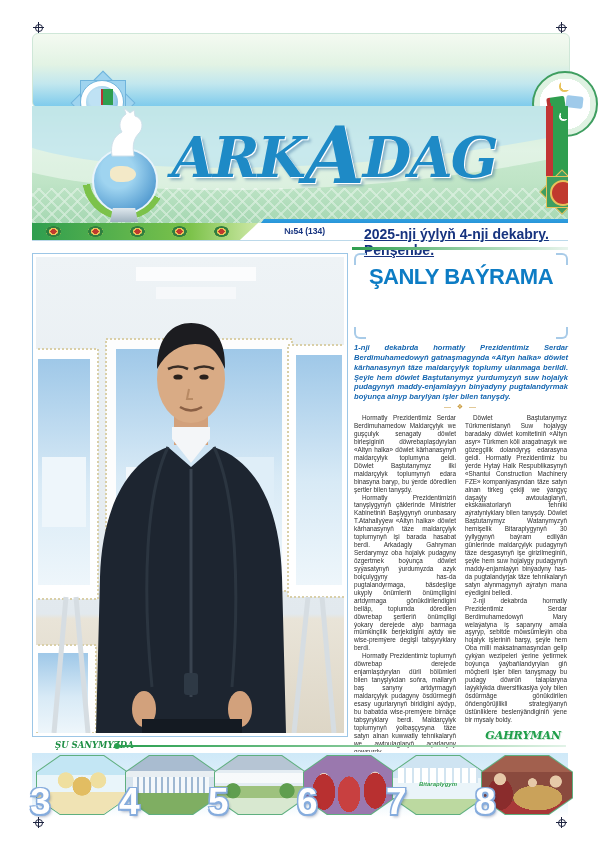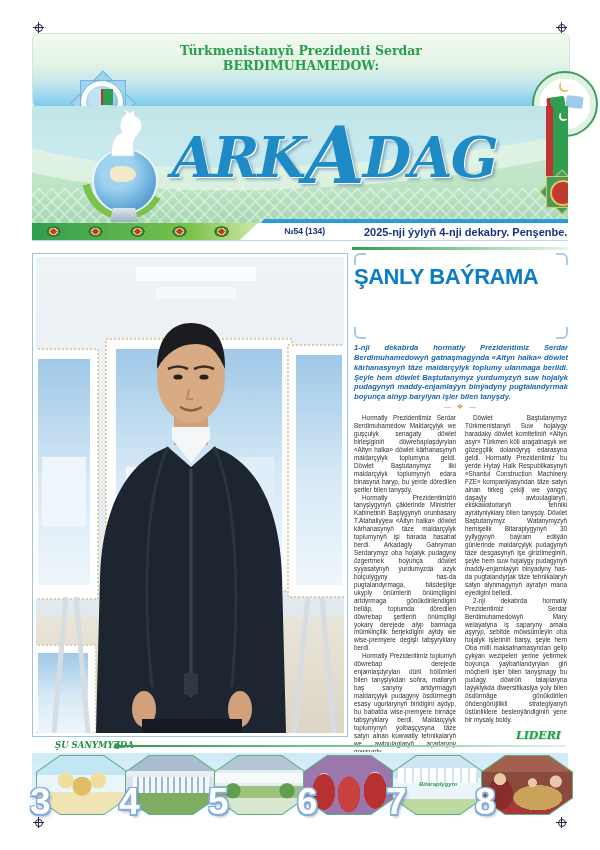--- a/index.html
+++ b/index.html
@@ -82,36 +82,36 @@
   .slogan-bar{position:absolute;left:252px;top:113px;width:316px;height:16px;background:linear-gradient(180deg,#2f9fe0,#1478c2);
      clip-path:polygon(12px 0,100% 0,100% 100%,0 100%);display:flex;align-items:center;justify-content:center;}
   .slogan-bar span{color:#fff;font-size:7.6px;font-weight:bold;letter-spacing:.2px;}
   .date-strip{position:absolute;left:32px;top:223px;width:536px;height:17px;background:#ffffff;border-bottom:1px solid #bcd9ea;}
   .gul-strip{position:absolute;left:0;top:0;width:226px;height:17px;
      background:linear-gradient(90deg,#2f9e4f 0%,#7cc24a 70%,#cfe9a8 100%);
      clip-path:polygon(0 0,100% 0,92% 100%,0 100%);}
   .gul{position:absolute;top:3px;width:15px;height:11px;border-radius:50%;
      background:radial-gradient(ellipse,#c03a2e 0 30%,#e8c25a 31% 45%,#2f7e3f 46% 70%,#e8c25a 71% 100%);}
   .issue-no{position:absolute;left:252px;top:3px;font-size:8.5px;font-weight:bold;color:#16337f;}
-  .issue-date{position:absolute;left:332px;top:3px;font-size:11px;font-weight:bold;color:#16337f;}
+  .issue-date{position:absolute;left:332px;top:3px;font-size:14px;font-weight:bold;color:#16337f;text-decoration:underline;}
   
   .photo{position:absolute;left:32px;top:253px;width:316px;height:484px;background:#ffffff;
      border:1px solid #9cc6e6;padding:3px;box-sizing:border-box;}
   .photo svg{display:block;}
   
   .art-topline{position:absolute;left:352px;top:247px;width:216px;height:3px;
      background:linear-gradient(90deg,#2f9e4f,#9fd4ad 60%,#e8f4ec);}
   .article{position:absolute;left:354px;top:253px;width:214px;height:484px;}
   .headbox{position:relative;width:100%;height:86px;}
   .headbox .corner{position:absolute;width:10px;height:10px;border:2px solid #a8cbe8;}
   .headbox .tl{left:0;top:0;border-right:none;border-bottom:none;border-top-left-radius:6px;}
   .headbox .tr{right:0;top:0;border-left:none;border-bottom:none;border-top-right-radius:6px;}
   .headbox .bl{left:0;bottom:0;border-right:none;border-top:none;border-bottom-left-radius:6px;}
   .headbox .br{right:0;bottom:0;border-left:none;border-top:none;border-bottom-right-radius:6px;}
-  .headline{text-align:left;font-weight:bold;color:#0d7cc4;font-size:22px;line-height:1.45;
+  .headline{text-align:center;font-weight:bold;color:#0d7cc4;font-size:22px;line-height:1.45;
      letter-spacing:-.5px;padding-top:8px;}
   .lead{margin-top:4px;font-size:7.6px;line-height:1.3;font-weight:bold;font-style:italic;color:#1566b0;
      text-align:justify;}
   .divider{text-align:center;color:#c89838;font-size:7px;line-height:10px;letter-spacing:2px;}
   .cols{display:flex;gap:9px;margin-top:2px;}
   .col{width:102px;height:338px;overflow:hidden;font-size:6.4px;line-height:1.24;color:#2e2e2e;
      text-align:justify;}
   .col p{margin:0;text-indent:8px;}
   .signature{margin-top:5px;text-align:right;font-family:"DejaVu Serif",serif;font-style:italic;
      font-weight:bold;font-size:11px;color:#1f9e4a;text-shadow:1px 1px 0 #cfe9d8;padding-right:6px;}
@@ -185,21 +185,20 @@
     </div>
 
   <div class="banner">
     <div class="emblem-star">
       <div class="sq r"></div>
         <div class="sq"></div>
         <div class="c1"></div>
         <div class="c2"></div>
         <div class="flag"></div>
     </div>
-    <div class="banner-line1">Türkmenistanyň Prezidenti Serdar BERDIMUHAMEDOW:</div>
     <div class="emblem-round">
       <div class="cres"></div>
         <div class="fl1"></div>
         <div class="fl2"></div>
     </div>
   </div>
 
   <div class="masthead">
     <div class="wave2"></div>
     <div class="wave1"></div>
@@ -322,21 +321,21 @@
     <div class="divider">— ❖ —</div>
     <div class="cols">
       <div class="col">
         <p>Hormatly Prezidentimiz Serdar Berdimuhamedow Maldarçylyk we guşçulyk senagaty döwlet birleşiginiň döwrebaplaşdyrylan «Altyn halka» döwlet kärhanasynyň maldarçylyk toplumyna geldi. Döwlet Baştutanymyz ilki maldarçylyk toplumynyň edara binasyna baryp, bu ýerde döredilen şertler bilen tanyşdy.</p>
         <p>Hormatly Prezidentimiziň tanyşlygynyň çäklerinde Ministrler Kabinetiniň Başlygynyň orunbasary T.Atahallyýew «Altyn halka» döwlet kärhanasynyň täze maldarçylyk toplumynyň işi barada hasabat berdi. Arkadagly Gahryman Serdarymyz oba hojalyk pudagyny özgertmek boýunça döwlet syýasatynyň ýurdumyzda azyk bolçulygyny has-da pugtalandyrmaga, bäsdeşlige ukyply önümleriň önümçiligini artdyrmaga gönükdirilendigini belläp, toplumda döredilen döwrebap şertleriň önümçiligi ýokary derejede alyp barmaga mümkinçilik berjekdigini aýtdy we wise-premýere degişli tabşyryklary berdi.</p>
         <p>Hormatly Prezidentimiz toplumyň döwrebap derejede enjamlaşdyrylan dürli bölümleri bilen tanyşlykdan soňra, mallaryň baş sanyny artdyrmagyň maldarçylyk pudagyny ösdürmegiň esasy ugurlarynyň biridigini aýdyp, bu babatda wise-premýere birnäçe tabşyryklary berdi. Maldarçylyk toplumynyň ýolbaşçysyna täze satyn alnan kuwwatly tehnikalaryň we awtoulaglaryň açarlaryny gowşurdy.</p>
       </div>
       <div class="col">
         <p>Döwlet Baştutanymyz Türkmenistanyň Suw hojalygy baradaky döwlet komitetiniň «Altyn asyr» Türkmen köli aragatnaşyk we gözegçilik dolandyryş edarasyna geldi. Hormatly Prezidentimiz bu ýerde Hytaý Halk Respublikasynyň «Shantui Construction Machinery FZE» kompaniýasyndan täze satyn alnan tirkeg çekiji we ýangyç daşaýjy awtoulaglaryň, ekskawatorlaryň tehniki aýratynlyklary bilen tanyşdy. Döwlet Baştutanymyz Watanymyzyň hemişelik Bitaraplygynyň 30 ýyllygynyň baýram edilýän günlerinde maldarçylyk pudagynyň täze desgasynyň işe girizilmeginiň, şeýle hem suw hojalygy pudagynyň maddy-enjamlaýyn binýadyny has-da pugtalandyrjak täze tehnikalaryň satyn alynmagynyň aýratyn mana eýedigini belledi.</p>
         <p>2-nji dekabrda hormatly Prezidentimiz Serdar Berdimuhamedowyň Mary welaýatyna iş saparyny amala aşyryp, sebitde möwsümleýin oba hojalyk işleriniň barşy, şeýle hem Oba milli maksatnamasyndan gelip çykýan wezipeleri ýerine ýetirmek boýunça ýaýbaňlandyrylan giň möçberli işler bilen tanyşmagy bu pudagy döwrüň talaplaryna laýyklykda diwersifikasiýa ýoly bilen ösdürmäge gönükdirilen öňdengörüjilikli strategiýanyň üstünliklere beslenýändiginiň ýene bir mysaly boldy.</p>
-        <div class="signature">LIDERI</div>
+        <div class="signature">GAHRYMAN</div>
       </div>
     </div>
   </div>
 
   <div class="toc-label">ŞU SANYMYZDA</div>
   <div class="toc-line">
       <i></i>
     </div>
   <div class="bottom-band"></div>
 

